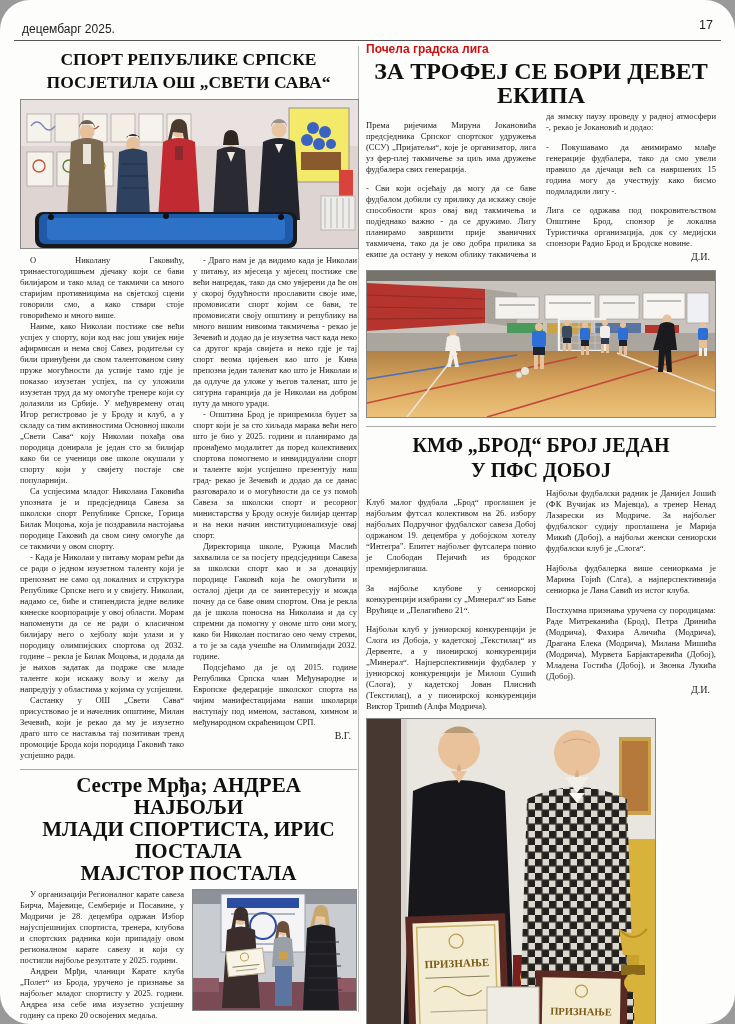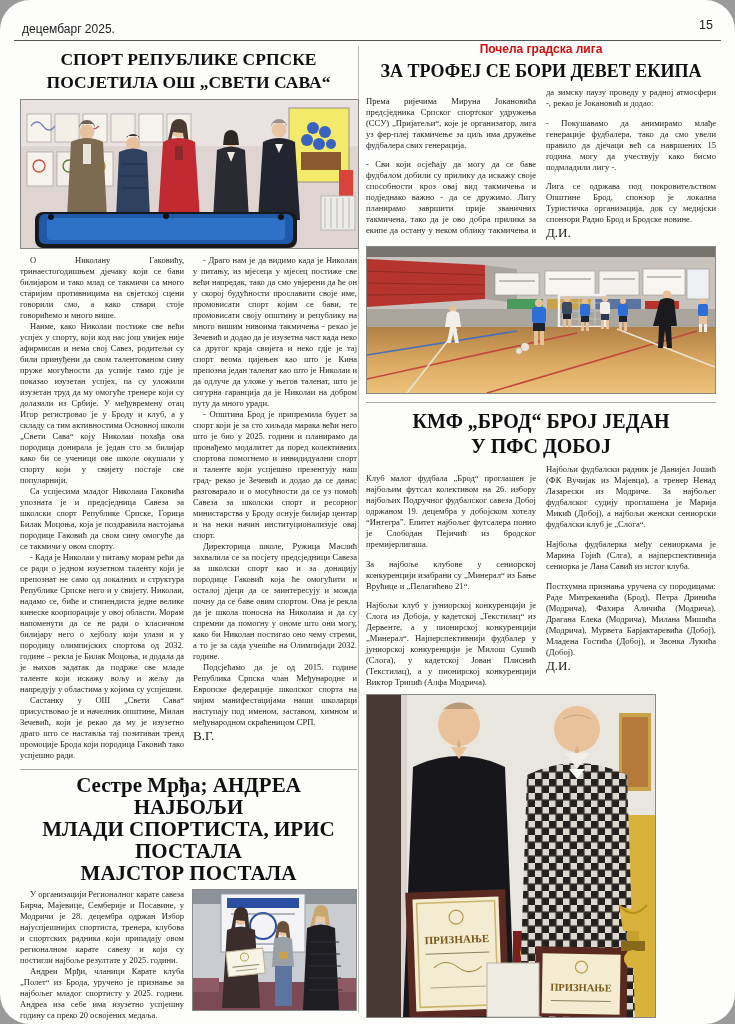--- a/index.html
+++ b/index.html
@@ -10,49 +10,49 @@
   .masthead-date{position:absolute;left:22px;top:22px;font-family:"Liberation Sans","DejaVu Sans",sans-serif;font-size:12px;color:#222;}
   .page-number{position:absolute;right:22px;top:18px;font-family:"Liberation Sans","DejaVu Sans",sans-serif;font-size:12.5px;color:#222;}
   .header-rule{position:absolute;left:14px;right:14px;top:40px;border-top:1.2px solid #555;}
   .v-divider{position:absolute;left:358px;top:46px;height:966px;width:0;border-left:1px solid #b9b9b9;}
 
   .half-left{position:absolute;left:20px;top:46px;width:337px;}
   .half-right{position:absolute;left:366px;top:42px;width:350px;}
 
   .headline{font-weight:bold;text-align:center;color:#101010;}
   .headline.l1{font-size:17.5px;line-height:23px;margin:2px 0 5px 0;}
-  .headline.big{font-size:18px;line-height:24px;margin:0 0 4px 0;}
+  .headline.big{font-size:24px;line-height:24px;margin:0 0 4px 0;}
   .headline.kmf{font-size:20px;line-height:25px;margin:6px 0 5px 0;}
   .headline.karate{font-size:21px;line-height:22px;margin:4px 0 5px 0;}
-  .kicker{font-family:"Liberation Sans","DejaVu Sans",sans-serif;font-weight:bold;font-size:12px;line-height:15px;text-align:center;margin:0 0 2px 0;}
+  .kicker{font-family:"Liberation Sans","DejaVu Sans",sans-serif;font-weight:bold;font-size:12px;line-height:15px;margin:0 0 2px 0;}
 
   .photo{display:block;border:1px solid #888;}
   .photo-wrap{margin:0 0 6px 0;line-height:0;}
 
   .bodycols{column-count:2;column-gap:9px;text-align:justify;font-size:8.5px;line-height:11px;font-family:Liberation Serif, serif;}
   .bodycols-r{column-count:2;column-gap:10px;text-align:justify;font-size:8.6px;line-height:11px;}
   .bodycols p,.coltext p{margin:0;text-indent:10px;}
-  .byline{text-align:left;font-size:13px;margin-top:2px;padding-right:6px;break-inside:avoid;}
+  .byline{text-align:right;font-size:10px;margin-top:2px;padding-right:6px;break-inside:avoid;}
 
   .section-rule{border:none;border-top:1px solid #aaa;margin:8px 0 2px 0;}
 
   .karate-row{display:flex;gap:8px;margin-top:3px;}
   .karate-col1{width:164px;text-align:justify;font-size:8.5px;line-height:11px;}
   .karate-col2{width:165px;font-size:8.5px;line-height:11px;text-align:justify;}
   .karate-col2 .photo-wrap{margin-bottom:5px;}
 
   .awards-photo-wrap{margin-top:6px;text-align:right;line-height:0;}
 </style>
 </head>
 <body>
 
 <div class="page">
 
   <div class="masthead-date">децембарг 2025.</div>
-  <div class="page-number">15</div>
+  <div class="page-number">17</div>
   <div class="header-rule"></div>
   <div class="v-divider"></div>
 
   <div class="half-left">
 
     <div class="headline l1">
         <div>СПОРТ РЕПУБЛИКЕ СРПСКЕ</div>
         <div>ПОСЈЕТИЛА ОШ „СВЕТИ САВА“</div>
       </div>
 
@@ -362,21 +362,21 @@
         <div>КМФ „БРОД“ БРОЈ ЈЕДАН</div>
         <div>У ПФС ДОБОЈ</div>
       </div>
 
     <div class="bodycols-r">
       <div>
           <p>Клуб малог фудбала „Брод“ проглашен је најбољим футсал колективом на 26. избору најбољих Подручног фудбалског савеза Добој одржаном 19. децембра у добојском хотелу “Интегра”. Епитет најбољег футсалера понио је Слободан Пејичић из бродског премијерлигаша.</p>
           <p>За најбоље клубове у сениорској конкуренцији изабрани су „Минерал“ из Бање Врућице и „Пелагићево 21“.</p>
           <p>Најбољи клуб у јуниорској конкуренцији је Слога из Добоја, у кадетској „Текстилац“ из Дервенте, а у пионирској конкуренцији „Минерал“. Најперспективнији фудбалер у јуниорској конкуренцији је Милош Сушић (Слога), у кадетској Јован Плиснић (Текстилац), а у пионирској конкуренцији Виктор Трипић (Алфа Модрича).</p>
           <p>Најбољи фудбалски радник је Данијел Јошић (ФК Вучијак из Мајевца), а тренер Ненад Лазарески из Модриче. За најбољег фудбалског судију проглашена је Марија Микић (Добој), а најбољи женски сениорски фудбалски клуб је „Слога“.</p>
-          <p>Најбоља фудбалерка међу сениоркама је Марина Гојић (Слга), а најперспективнија сениорка је Лана Савић из истог клуба.</p>
+          <p>Најбоља фудбалерка више сениоркама је Марина Гојић (Слга), а најперспективнија сениорка је Лана Савић из истог клуба.</p>
           <p>Постхумна признања уручена су породицама: Раде Митреканића (Брод), Петра Дринића (Модрича), Фахира Аличића (Модрича), Драгана Елека (Модрича), Милана Мишића (Модрича), Мурвета Барјактаревића (Добој), Младена Гостића (Добој), и Звонка Лукића (Добој).</p>
         </div>
       <div class="byline">Д.И.</div>
     </div>
 
     <div class="awards-photo-wrap">
       <svg class="photo" width="288" height="322" viewBox="0 0 288 322">
         <defs>
           <pattern id="plaid" width="14" height="14" patternUnits="userSpaceOnUse">
             <rect width="14" height="14" fill="#ddd8cf"></rect>

